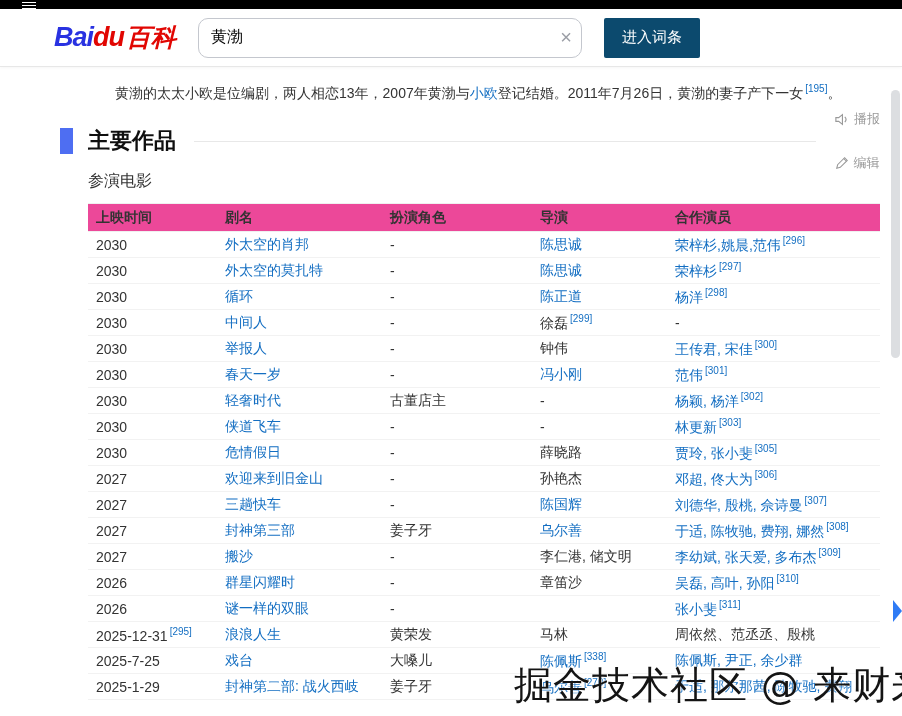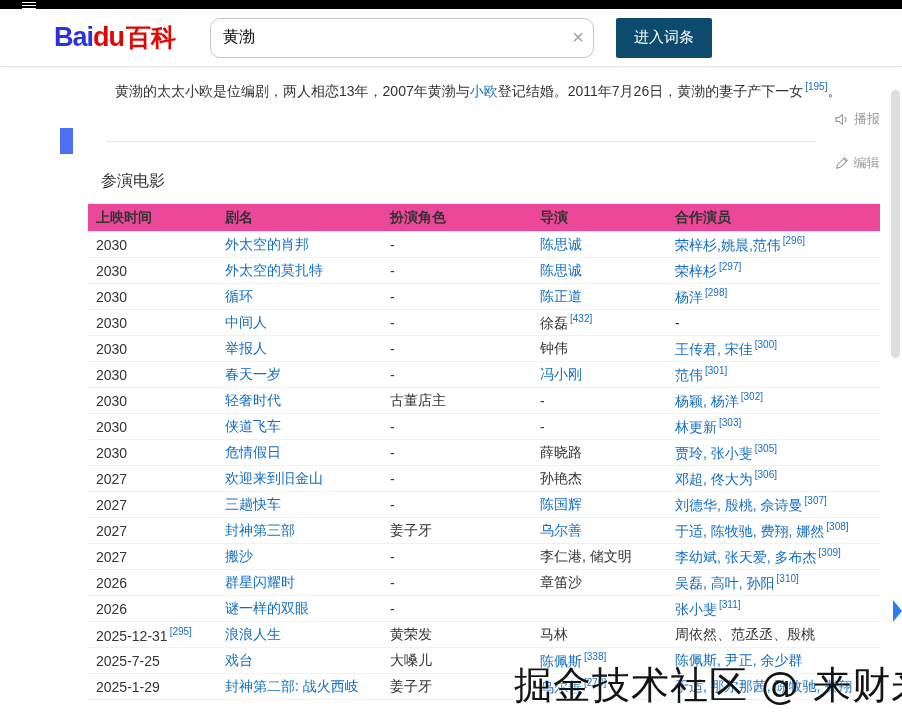--- a/index.html
+++ b/index.html
@@ -13,56 +13,56 @@
   
   .topbar { position:absolute; top:0; left:0; width:902px; height:9px; background:#000; z-index:30; }
   .hamburger { position:absolute; left:22px; top:2px; width:14px; height:1px; background:#fff;
                box-shadow:0 3px 0 #fff, 0 6px 0 #fff; }
   
   .header {
     position:absolute; top:9px; left:0; width:902px; height:58px; background:#fff;
     display:flex; align-items:center; padding-left:54px;
     border-bottom:1px solid #e7e7e7; box-shadow:0 1px 3px rgba(0,0,0,.04); z-index:20;
   }
-  .logo { white-space:nowrap; cursor:pointer; margin-right:34px; }
+  .logo { white-space:nowrap; cursor:pointer; margin-right:22px;font-style:italic; }
   .logo-bai  { font-size:27px; font-weight:bold; color:#2932e1; letter-spacing:-1px; }
   .logo-du   { font-size:27px; font-weight:bold; color:#e10602; letter-spacing:-1px; }
   .logo-baike{ font-size:25px; font-weight:bold; color:#e10602; margin-left:2px; }
   .searchbox { position:relative; width:384px; height:40px; }
   .searchbox input {
     width:100%; height:100%; border:1px solid #c4c7ce; border-radius:10px;
     font-size:16px; padding:0 36px 0 12px; outline:none; color:#000;
     font-family:"Liberation Sans","DejaVu Sans",sans-serif;
   }
   .clear-x { position:absolute; right:10px; top:8px; font-size:20px; color:#9b9ea6; cursor:pointer; line-height:22px; }
   .enter-btn {
     margin-left:22px; width:96px; height:40px; background:#0c4a6e; color:#fff;
     border:none; border-radius:2px; font-size:15px; cursor:pointer;
     font-family:"Liberation Sans","DejaVu Sans",sans-serif;
   }
   
   .intro {
-    position:absolute; top:75px; left:115px; font-size:14px; color:#333;
-    white-space:nowrap; line-height:24px;
+    position:absolute; top:81px; left:115px; font-size:14px; color:#333;
+    white-space:nowrap; line-height:16px;
   }
   a.link, .link { color:#136ec2; text-decoration:none; cursor:pointer; }
   sup.ref { color:#136ec2; font-size:10px; margin-left:2px; cursor:pointer; }
   
   .section-head {
     position:absolute; top:126px; left:60px; width:820px; height:30px;
     display:flex; align-items:center;
   }
   .section-bar { width:13px; height:26px; background:#4e6ef2; margin-right:15px; }
   .section-title { font-size:22px; font-weight:bold; color:#0f0f0f; margin:0; line-height:30px; }
   .section-rule { flex:1; height:0; border-top:1px solid #e8e8e8; margin:0 18px; }
   .section-actions { display:flex; align-items:center; gap:26px;flex-direction:column; }
   .action { display:flex; align-items:center; gap:5px; color:#999; font-size:13px; cursor:pointer; }
   .action svg { display:block; }
   
-  .subtitle { position:absolute; top:171px; left:88px; font-size:16px; color:#333;margin-left:13px; }
+  .subtitle { position:absolute; top:171px; left:88px; font-size:16px; color:#333; }
   
   .table-wrap { position:absolute; top:203px; left:88px; width:792px; }
   table { width:792px; border-collapse:collapse; table-layout:fixed; }
   thead th {
     text-align:left; background:#ec4899; font-size:14px; font-weight:bold; color:#333;
     height:28px; padding:0 6px 0 8px;
     border-top:1px solid #f0f0f0; border-bottom:1px solid #f0f0f0;
   }
   tbody td {
     height:26px; padding:0 6px 0 8px; border-bottom:1px solid #f2f2f2;
@@ -105,20 +105,21 @@
   </div>
   <button class="enter-btn">进入词条</button>
 </div>
 
 <div class="intro">
   <span>黄渤的太太小欧是位编剧，两人相恋13年，2007年黄渤与</span><a class="link">小欧</a><span>登记结婚。2011年7月26日，黄渤的妻子产下一女</span><sup class="ref">[195]</sup><span>。</span>
 </div>
 
 <div class="section-head">
   <div class="section-bar"></div>
+  <h2 class="section-title">主要作品</h2>
   <div class="section-rule"></div>
   <div class="section-actions">
     <span class="action">
       <span>
         <svg width="15" height="15" viewBox="0 0 16 16">
             <path d="M2 6h3l4-3.2v10.4L5 10H2z" fill="none" stroke="#999" stroke-width="1.2"></path>
             <path d="M11.5 5.2a4 4 0 0 1 0 5.6" fill="none" stroke="#999" stroke-width="1.2"></path>
           </svg>
       </span>
       <span>播报</span>
@@ -174,21 +175,21 @@
     <td><span>2030</span></td>
     <td><a class="link">循环</a></td>
     <td><span>-</span></td>
     <td><span class="name link">陈正道</span></td>
     <td><span class="name link">杨洋</span><sup class="ref">[298]</sup></td>
   </tr>
         <tr>
     <td><span>2030</span></td>
     <td><a class="link">中间人</a></td>
     <td><span>-</span></td>
-    <td><span class="name">徐磊</span><sup class="ref">[432]</sup></td>
+    <td><span class="name">徐磊</span><sup class="ref">[299]</sup></td>
     <td><span class="name">-</span></td>
   </tr>
         <tr>
     <td><span>2030</span></td>
     <td><a class="link">举报人</a></td>
     <td><span>-</span></td>
     <td><span class="name">钟伟</span></td>
     <td><span class="name link">王传君, 宋佳</span><sup class="ref">[300]</sup></td>
   </tr>
         <tr>

